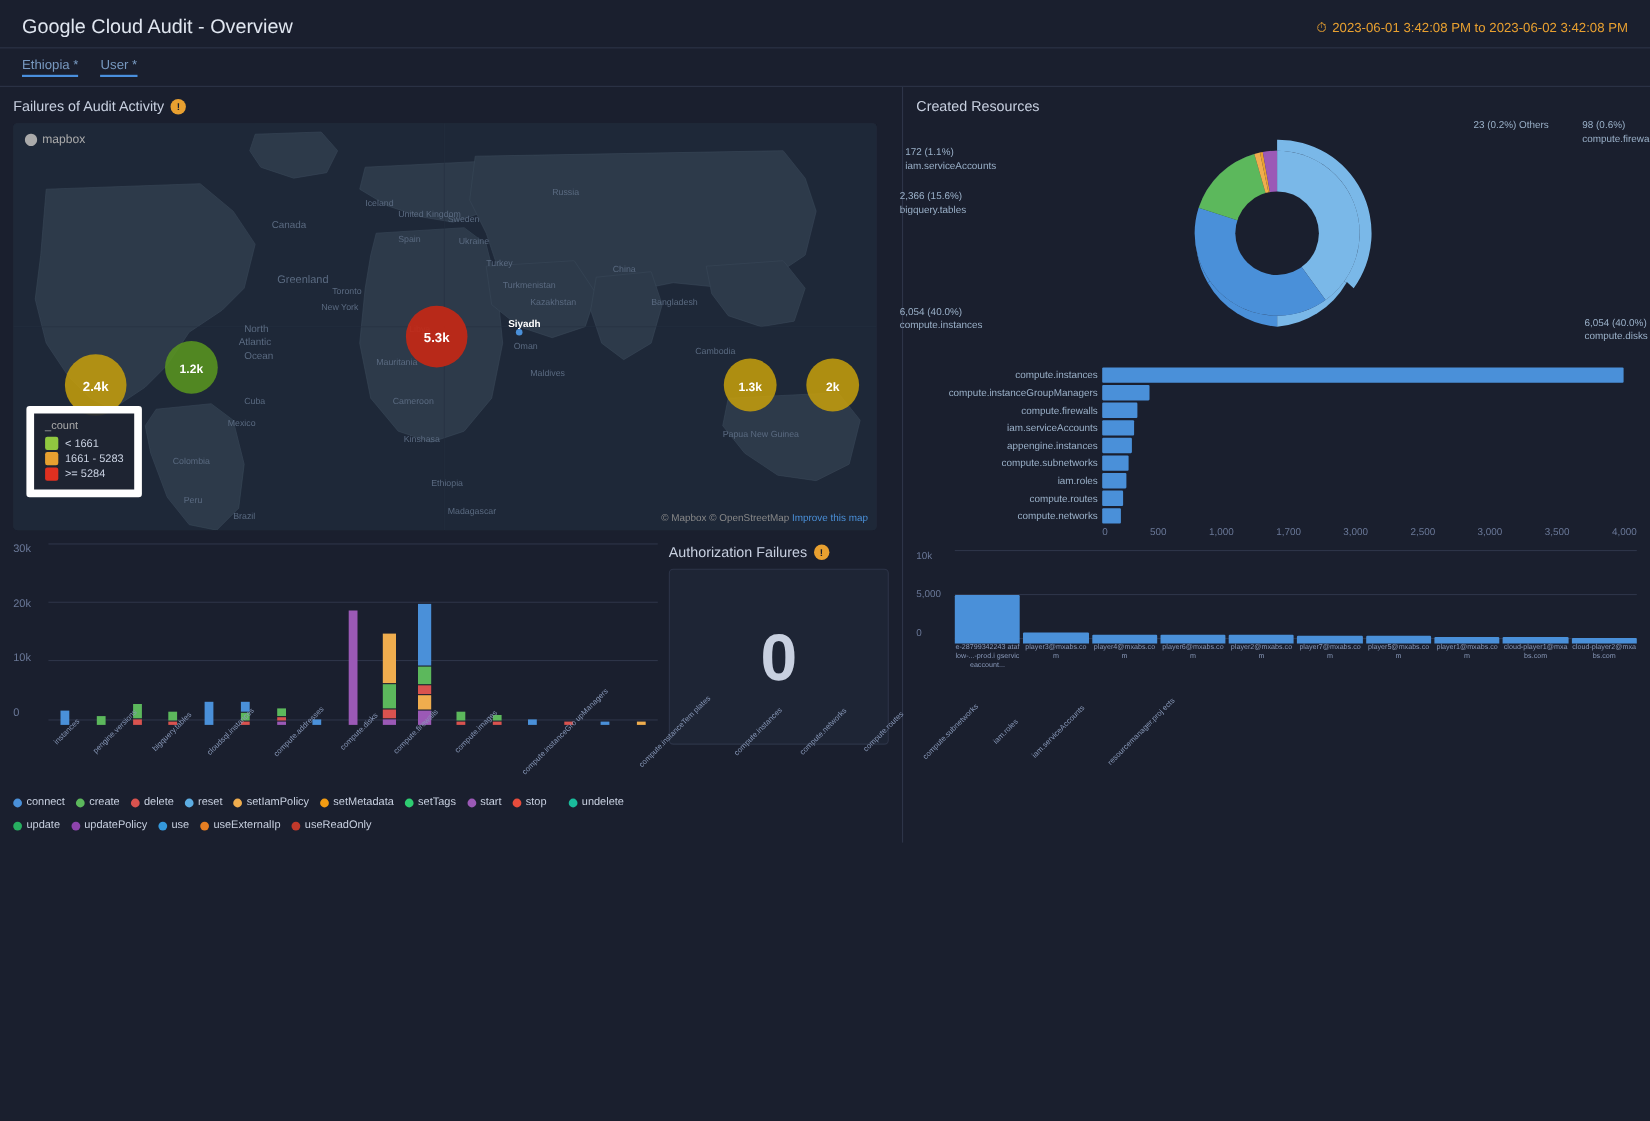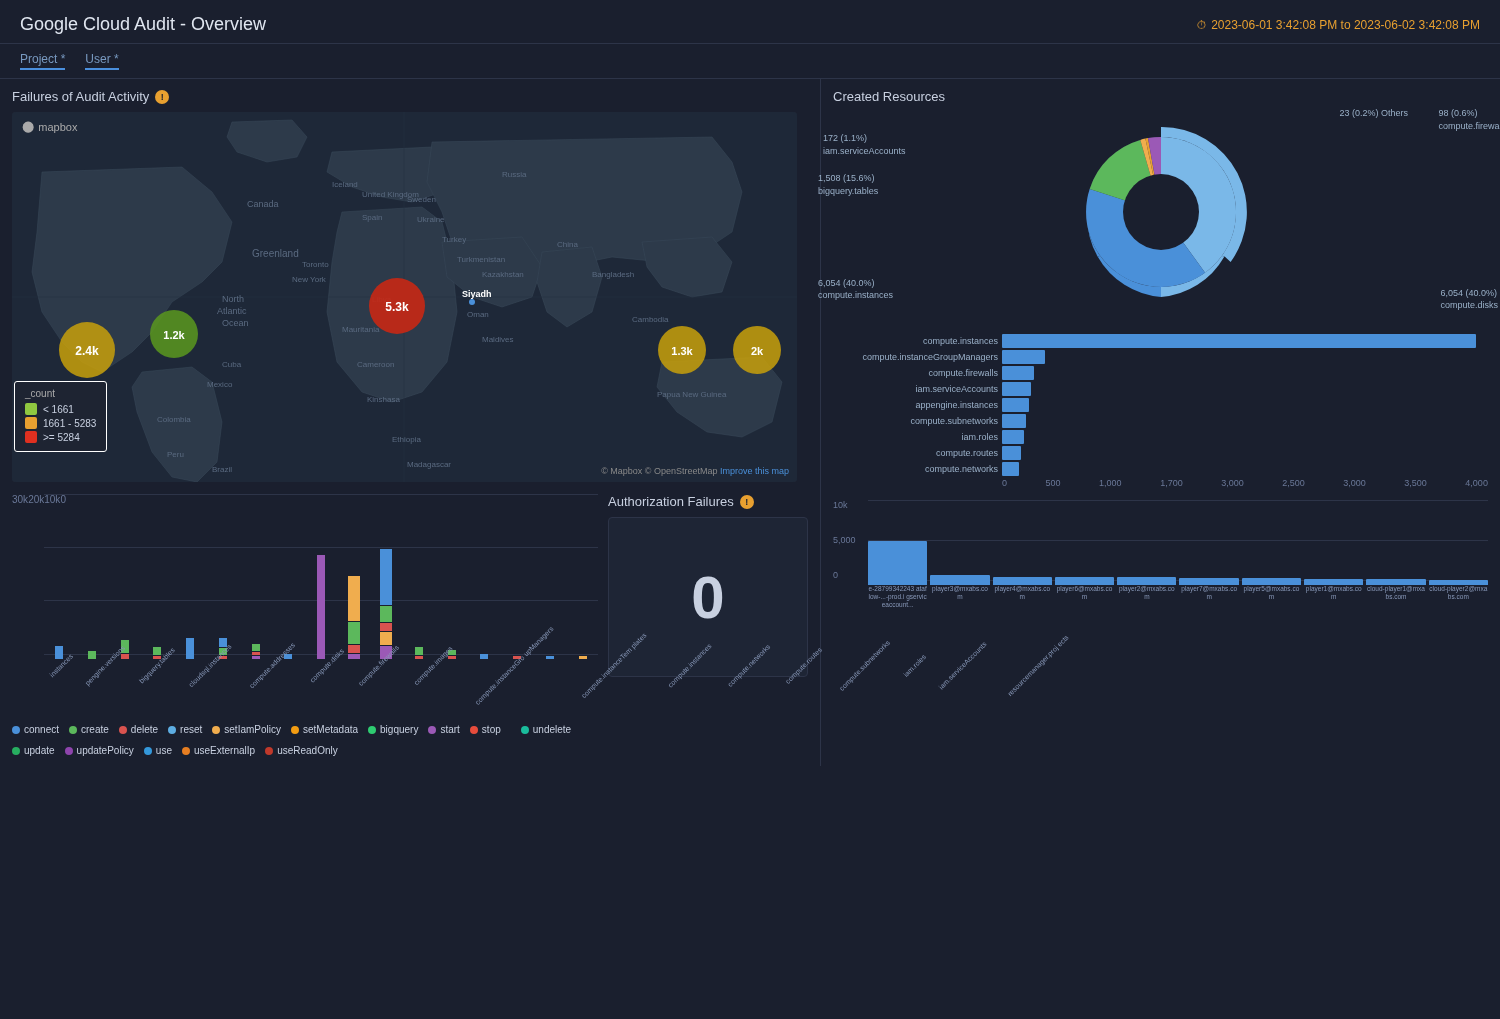--- a/index.html
+++ b/index.html
@@ -100,23 +100,23 @@
       bottom: 6px;
       right: 8px;
       font-size: 9px;
       color: #888;
     }
     .map-attribution a { color: #4a90d9; cursor: pointer; }
     
     .map-legend {
       position: absolute;
       bottom: 30px;
-      left: 2px;
+      left: 12px;
       background: rgba(30,35,50,0.9);
-      border: 1px solid #ffffff;
+      border: 7px solid #ffffff;
       padding: 6px 10px;
       border-radius: 3px;
     }
     .legend-title { font-size: 10px; color: #aaa; margin-bottom: 4px; }
     .legend-item { display: flex; align-items: center; gap: 6px; font-size: 10px; margin: 2px 0; }
     .legend-color { width: 12px; height: 12px; border-radius: 2px; }
     .ops-legend {
       display: flex;
       flex-wrap: wrap;
       gap: 10px;
@@ -193,21 +193,21 @@
 
 <div class="header">
   <span class="header-title">Google Cloud Audit - Overview</span>
   <div class="header-time">
     <span>⏱</span>
     <span>2023-06-01 3:42:08 PM to 2023-06-02 3:42:08 PM</span>
   </div>
 </div>
 
 <div class="filters">
-  <span class="filter-item">Project *</span>
+  <span class="filter-item">Ethiopia *</span>
   <span class="filter-item">User *</span>
 </div>
 
 <div class="main-content">
 
   <div class="left-panel">
 
     <div class="section-title">
       <span>Failures of Audit Activity</span>
       <span class="warn-icon">!</span>
@@ -318,21 +318,21 @@
           © Mapbox © OpenStreetMap <a>Improve this map</a>
         </div>
       </div>
     </div>
 
     <div style="display:flex; gap:10px; margin-top:12px;">
 
       <div style="flex:1;">
         <div style="position:relative; height:220px; margin-bottom:10px;">
 
-          <div style="position:absolute;left:0;top:0;height:160px;display:flex;flex-direction:row;justify-content:space-between;font-size:10px;color:#6a7898;">
+          <div style="position:absolute;left:0;top:0;height:160px;display:flex;flex-direction:column;justify-content:space-between;font-size:10px;color:#6a7898;">
             <span>30k</span>
             <span>20k</span>
             <span>10k</span>
             <span>0</span>
           </div>
 
           <div style="position:absolute;left:32px;right:0;top:0;height:160px;">
             <div style="position:absolute;top:0;left:0;right:0;border-top:1px solid #2d3448;"></div>
             <div style="position:absolute;top:33%;left:0;right:0;border-top:1px solid #2d3448;"></div>
             <div style="position:absolute;top:66%;left:0;right:0;border-top:1px solid #2d3448;"></div>
@@ -500,21 +500,21 @@
           <div class="ops-legend-item">
             <div class="ops-legend-dot" style="background:#f0ad4e"></div>
             <span>setIamPolicy</span>
           </div>
           <div class="ops-legend-item">
             <div class="ops-legend-dot" style="background:#f39c12"></div>
             <span>setMetadata</span>
           </div>
           <div class="ops-legend-item">
             <div class="ops-legend-dot" style="background:#2ecc71"></div>
-            <span>bigquery</span>
+            <span>setTags</span>
           </div>
           <div class="ops-legend-item">
             <div class="ops-legend-dot" style="background:#9b59b6"></div>
             <span>start</span>
           </div>
           <div class="ops-legend-item">
             <div class="ops-legend-dot" style="background:#e74c3c"></div>
             <span>stop</span>
           </div>
           <br>
@@ -615,21 +615,21 @@
           <span>compute.firewalls</span>
         </div>
         <div style="position:absolute;top:-5px;right:80px;font-size:9px;color:#9ab0c8;text-align:right;line-height:1.4;">
           <span>23 (0.2%)</span> <span>Others</span>
         </div>
         <div style="position:absolute;top:20px;left:-10px;font-size:9px;color:#9ab0c8;text-align:left;line-height:1.4;">
           <span>172 (1.1%)</span><br>
           <span>iam.serviceAccounts</span>
         </div>
         <div style="position:absolute;top:60px;left:-15px;font-size:9px;color:#9ab0c8;text-align:left;line-height:1.4;">
-          <span>1,508 (15.6%)</span><br>
+          <span>2,366 (15.6%)</span><br>
           <span>bigquery.tables</span>
         </div>
         <div style="position:absolute;bottom:20px;left:-15px;font-size:9px;color:#9ab0c8;text-align:left;line-height:1.4;">
           <span>6,054 (40.0%)</span><br>
           <span>compute.instances</span>
         </div>
         <div style="position:absolute;bottom:10px;right:-10px;font-size:9px;color:#9ab0c8;text-align:left;line-height:1.4;">
           <span>6,054 (40.0%)</span><br>
           <span>compute.disks</span>
         </div>

